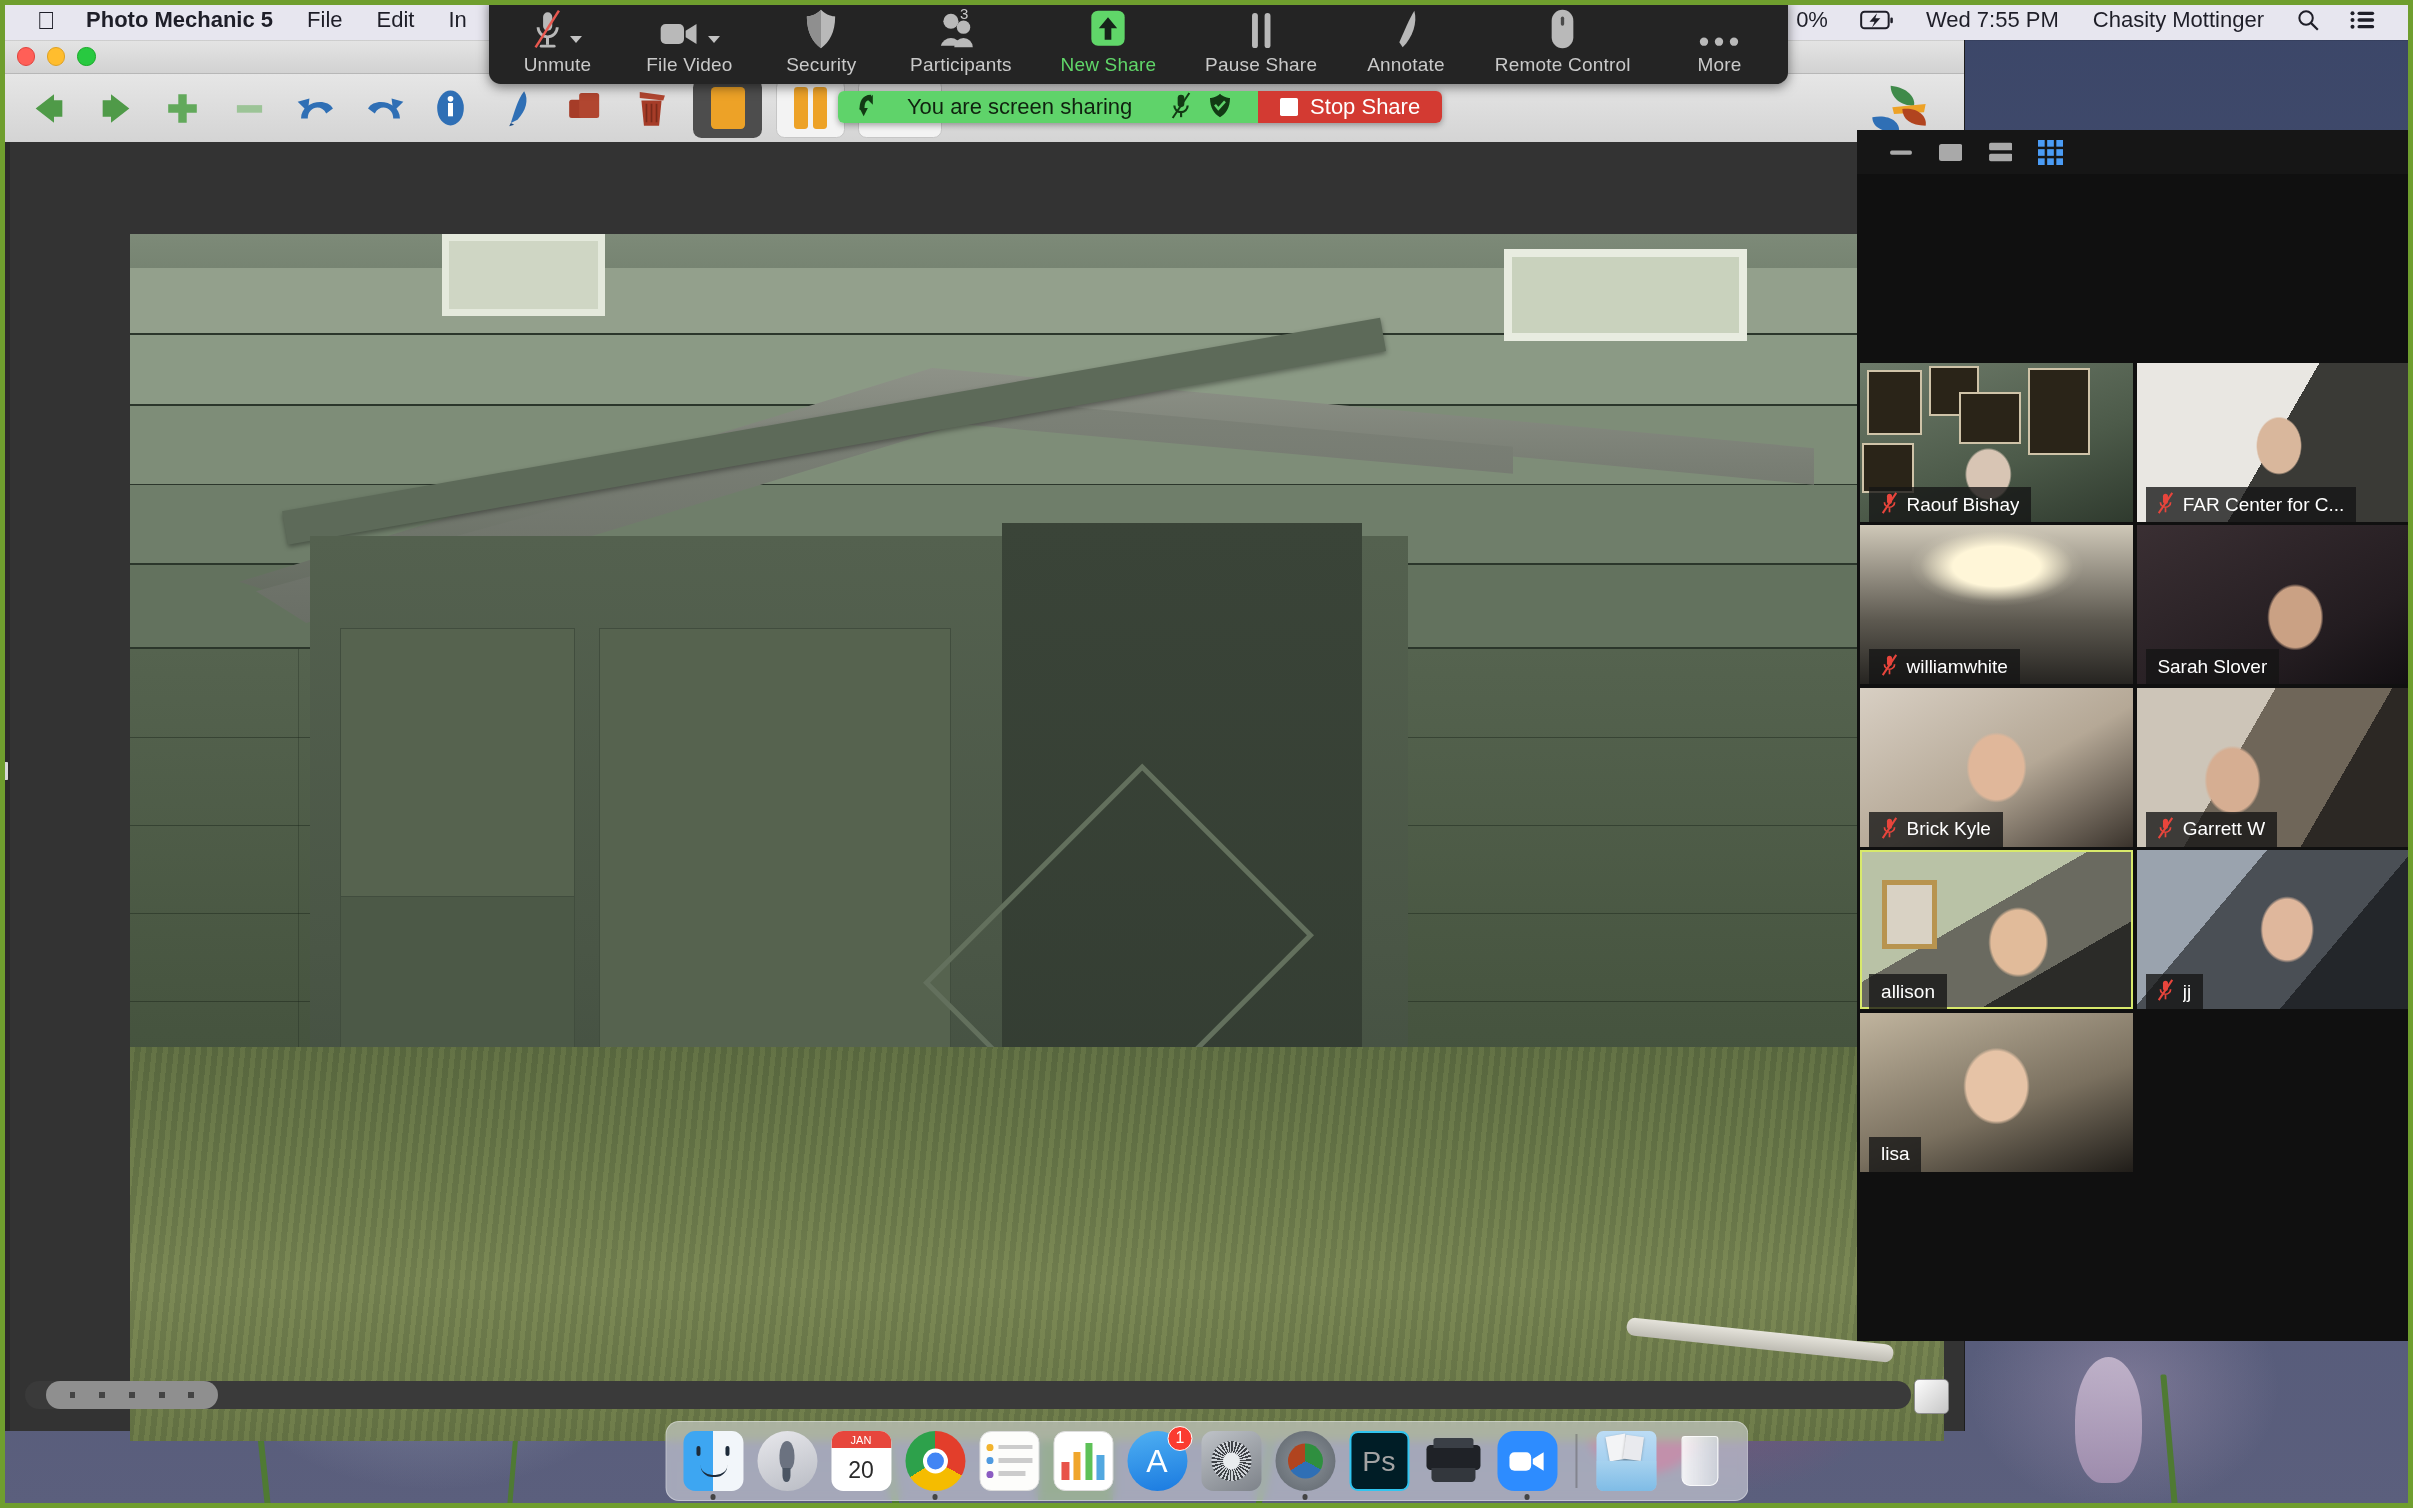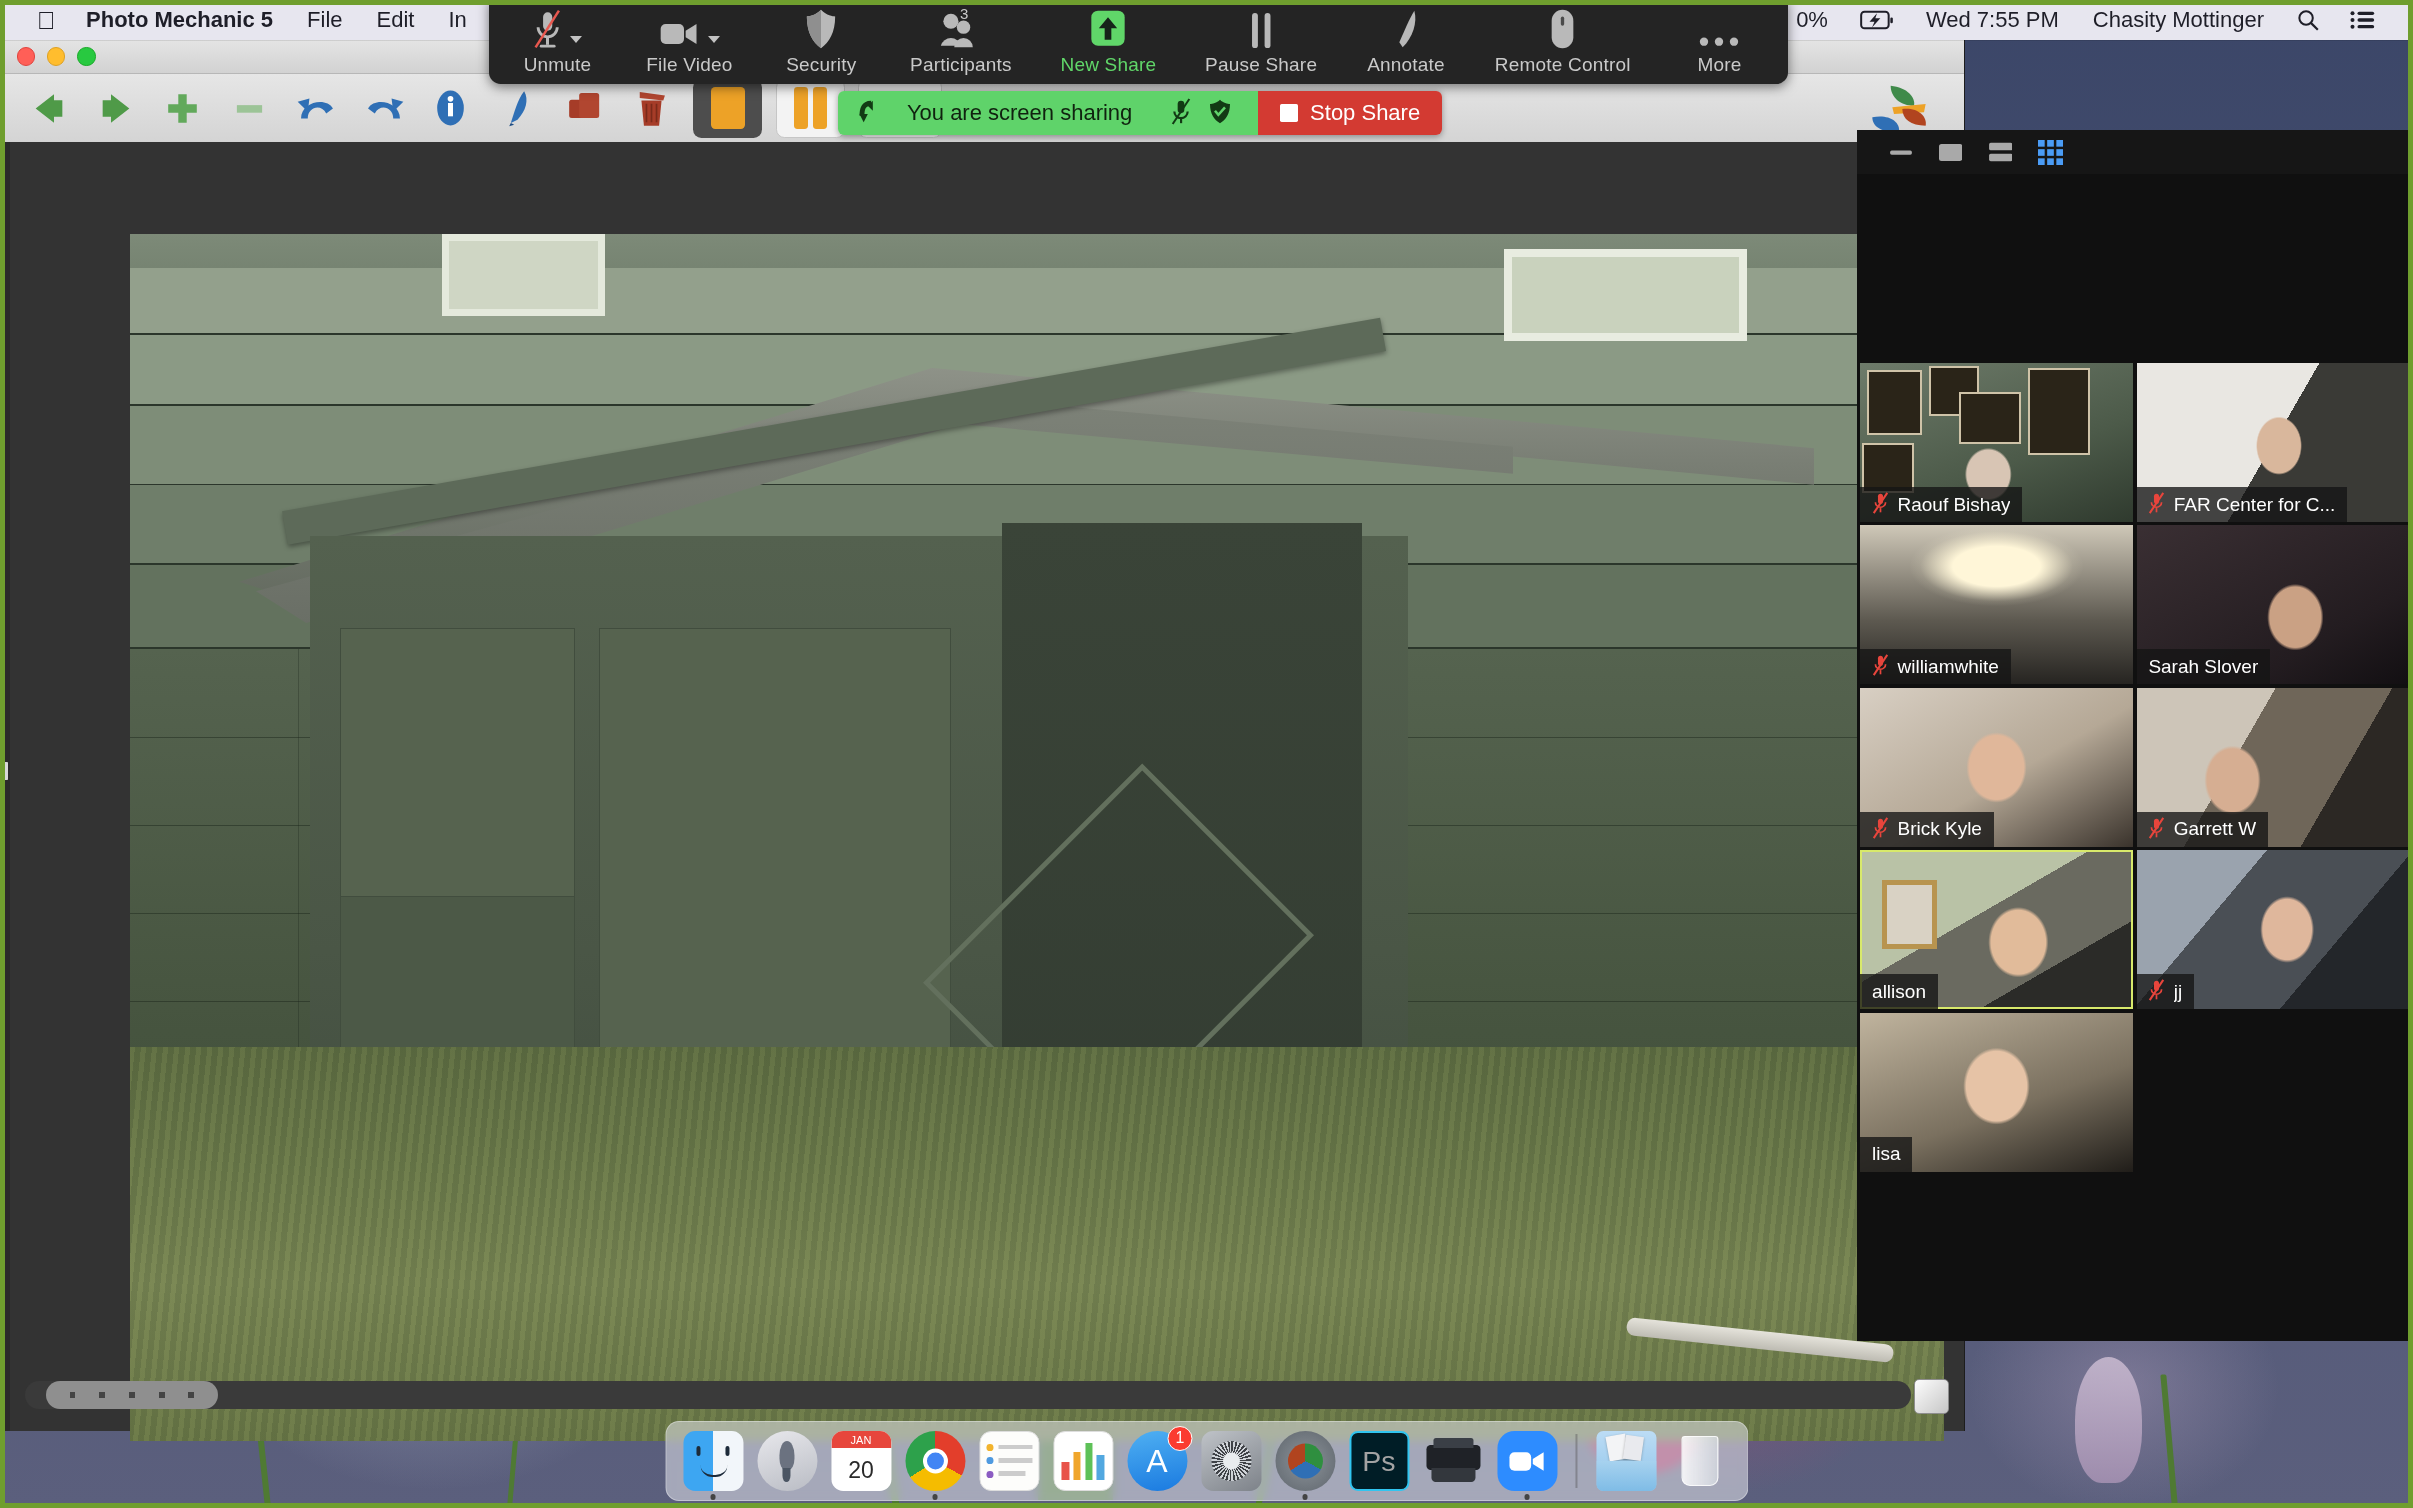--- a/index.html
+++ b/index.html
@@ -210,21 +210,21 @@
   .chev{
     width:0;height:0;border-left:6.7px solid transparent;border-right:6.7px solid transparent;
     border-top:7.5px solid #c2c2c2;margin-bottom:8.4px;
   }
   .pbadge{
     font-size:15px;color:#c9c9c9;position:absolute;left:50px;top:3.4px;
   }
 
   
   #sharebar{
-    position:absolute; left:838px; top:91px; height:44px;
+    position:absolute; left:838px; top:91px; height:32px;
     display:flex; align-items:stretch; z-index:52;
     border-radius:5.9px; overflow:hidden;
     box-shadow:0 1.7px 6.7px rgba(0,0,0,.35);
   }
   #sharebar .green{
     background:#5fd36a;display:flex;align-items:center;gap:0;padding:0 18.4px;
   }
   #share-text{font-size:22px;color:#10220f;padding:0 28.5px;white-space:nowrap;}
   #sharebar .red{
     background:#d33a32;display:flex;align-items:center;gap:11.7px;padding:0 22px;
@@ -244,21 +244,21 @@
   .vb-btn{width:40px;height:35px;display:flex;align-items:center;justify-content:center;}
   #zoom-grid{
     position:absolute;top:233px;left:0;width:556px;
     display:grid;grid-template-columns:1fr 1fr;gap:3.4px;padding:0 3.4px;
   }
   .tile{
     position:relative;height:159px;overflow:hidden;background:#0d0d0d;
   }
   .tile.active{outline:2.5px solid #d8e96b;outline-offset:-2.5px;}
   .tile .nameplate{
-    position:absolute;left:0;bottom:0;height:35px;
+    position:absolute;left:9px;bottom:0;height:35px;
     background:rgba(20,20,20,.78);
     display:flex;align-items:center;gap:8.4px;padding:0 11.7px;max-width:96%;
   }
   .nameplate .pname{
     font-size:19px;color:#fff;white-space:nowrap;overflow:hidden;text-overflow:ellipsis;
   }
   .mute-ico{flex:0 0 auto;}
 
   
   .bg1{background:

